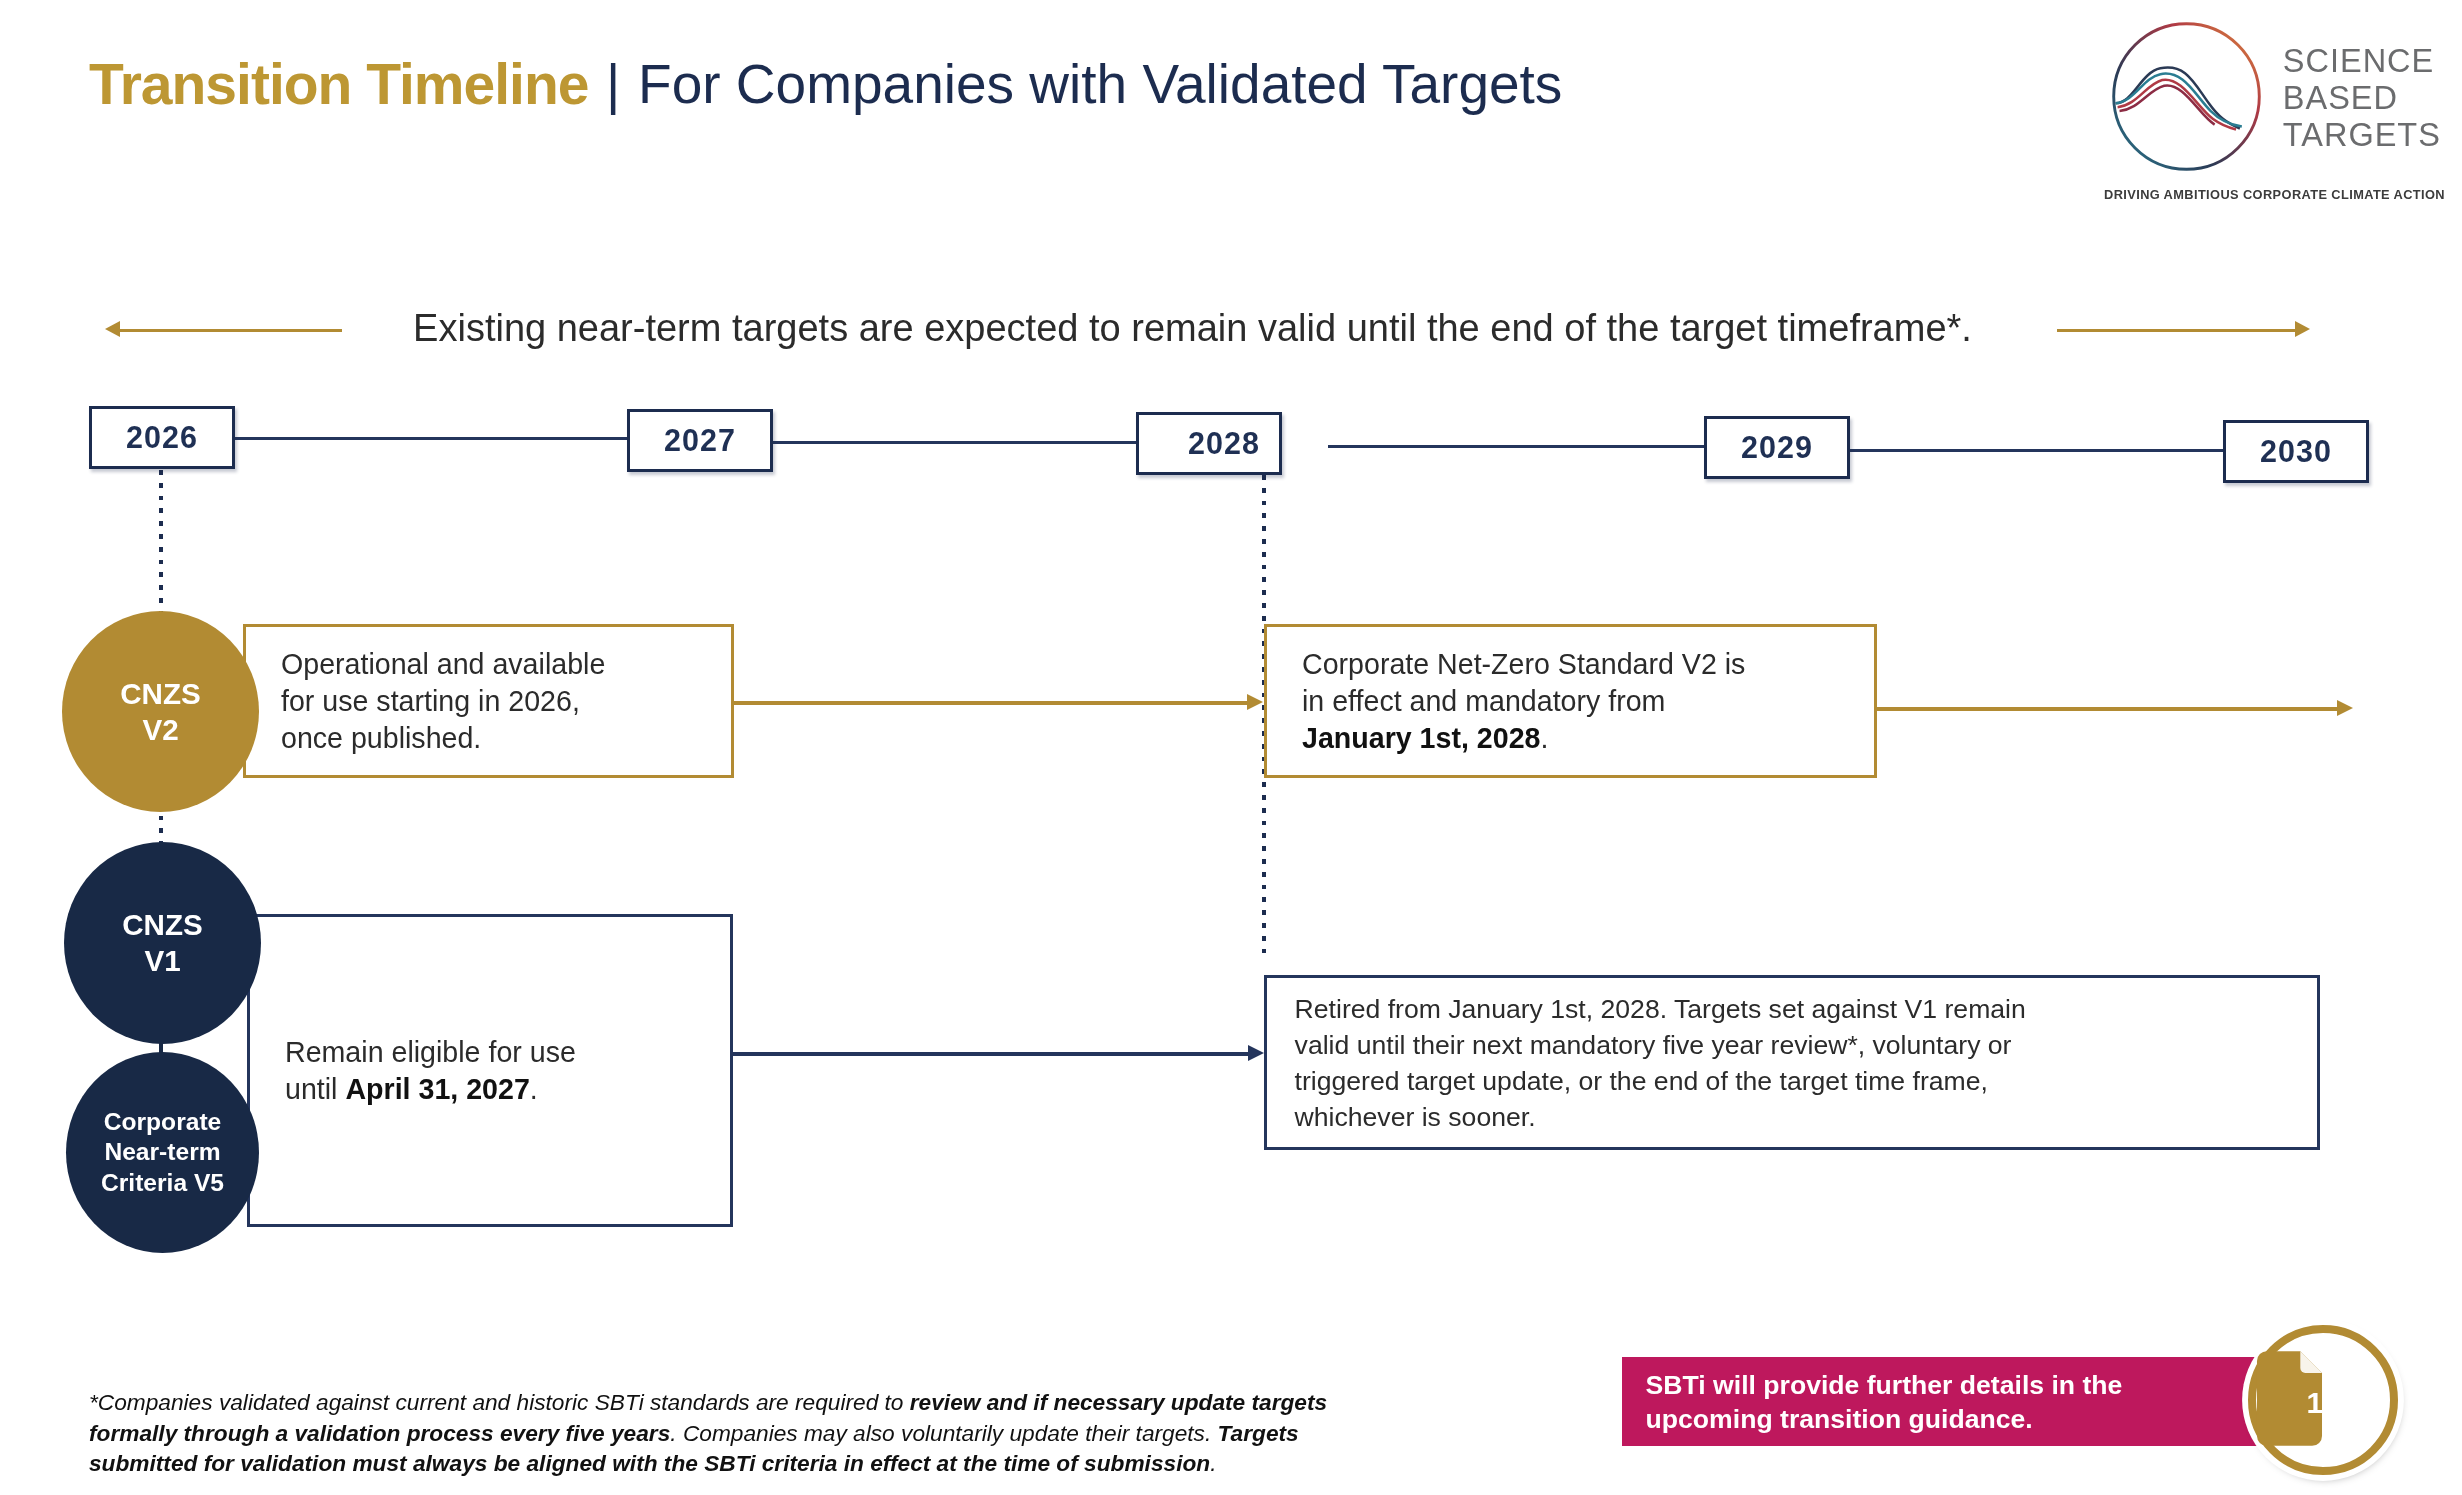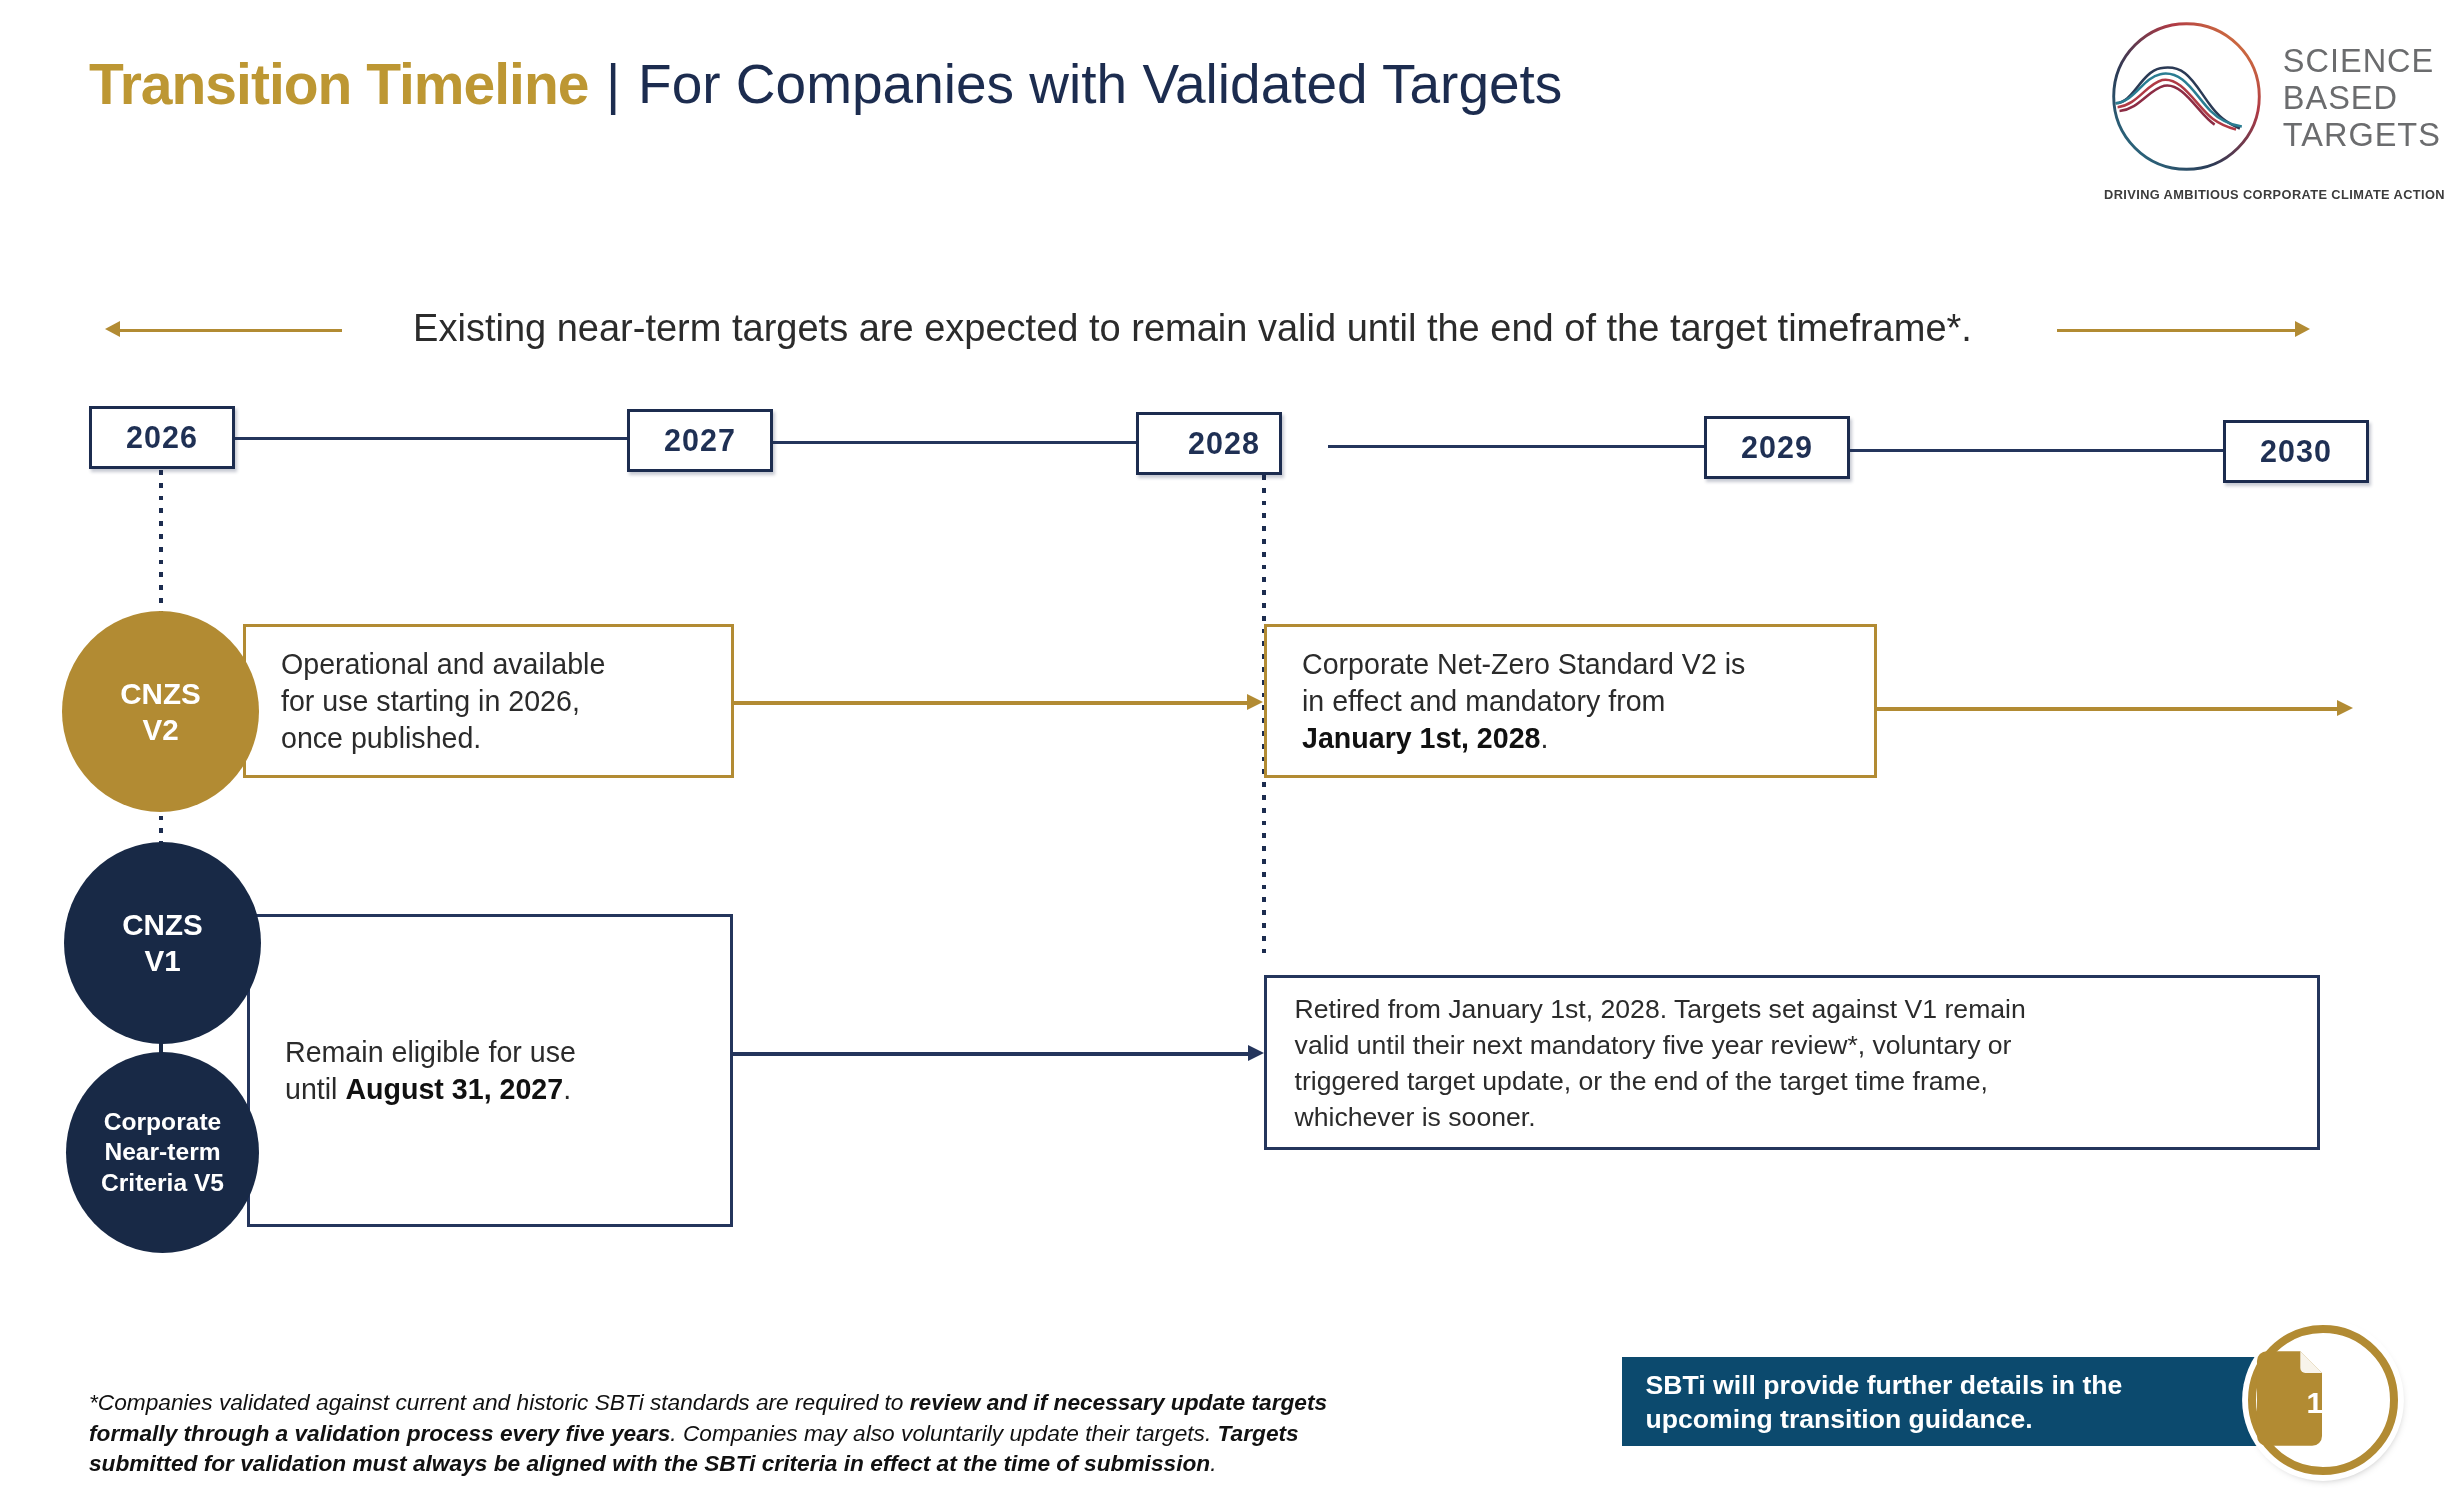--- a/index.html
+++ b/index.html
@@ -57,21 +57,21 @@
     border-top:8.9px solid transparent;border-bottom:8.9px solid transparent;}
   .arrow.gold::after{border-left:16.7px solid #b28b33;}
   .arrow.navy::after{border-left:16.7px solid #24355c;}
   .vconn{width:3.9px;background:#182946;z-index:1;}
 
   
   .footnote{left:89px;top:1387px;width:1409px;font-size:22.7px;line-height:30.5px;font-style:italic;color:#111;font-weight:400;}
   .footnote b{font-weight:700;}
 
   
-  .banner{left:1622px;top:1357px;width:638px;height:89px;background:#0c4a6e;display:flex;align-items:center;z-index:2;}
+  .banner{left:1622px;top:1357px;width:638px;height:89px;background:#be185d;display:flex;align-items:center;z-index:2;}
   .banner .txt{color:#fff;font-weight:700;font-size:26.6px;line-height:34px;padding-left:23.6px;}
   .badge{left:2248px;top:1325px;width:150px;height:150px;border-radius:50%;background:#fff;border:8.9px solid #b28b33;
     box-shadow:0 0 0 5.9px #fff,2px 3.9px 8.9px rgba(0,0,0,.35);z-index:3;display:flex;align-items:center;}
   .badge .num{position:absolute;color:#fff;font-weight:700;font-size:29.6px;left:0;right:0;text-align:center;top:53px;}
 </style>
 </head>
 <body>
 
 <div class="slide">
 
@@ -157,21 +157,21 @@
 V1</span>
   </div>
   <div class="abs vconn" style="left:159px;top:1023px;height:31.5px;"></div>
   <div class="abs node navy" style="left:66px;top:1052px;width:193px;height:201px;font-size:24.6px;line-height:30.5px;">
     <span class="pre">Corporate
 Near-term
 Criteria V5</span>
   </div>
   <div class="abs cbox navy" style="left:247px;top:893px;width:486px;height:313px;padding-left:35px;">
     <div class="txt pre"><span>Remain eligible for use
-until </span><b>August 31, 2027</b><span>.</span></div>
+until </span><b>April 31, 2027</b><span>.</span></div>
   </div>
   <div class="abs arrow navy" style="left:733px;top:1052px;width:516px;"></div>
   <div class="abs cbox navy" style="left:1264px;top:954px;width:1056px;height:175px;padding-left:27.6px;">
     <div class="txt pre" style="font-size:26.6px;line-height:36px;"><span>Retired from January 1st, 2028. Targets set against V1 remain
 valid until their next mandatory five year review*, voluntary or
 triggered target update, or the end of the target time frame,
 whichever is sooner.</span></div>
   </div>
 
   <div class="abs footnote pre"><span>*Companies validated against current and historic SBTi standards are required to </span><b>review and if necessary update targets

